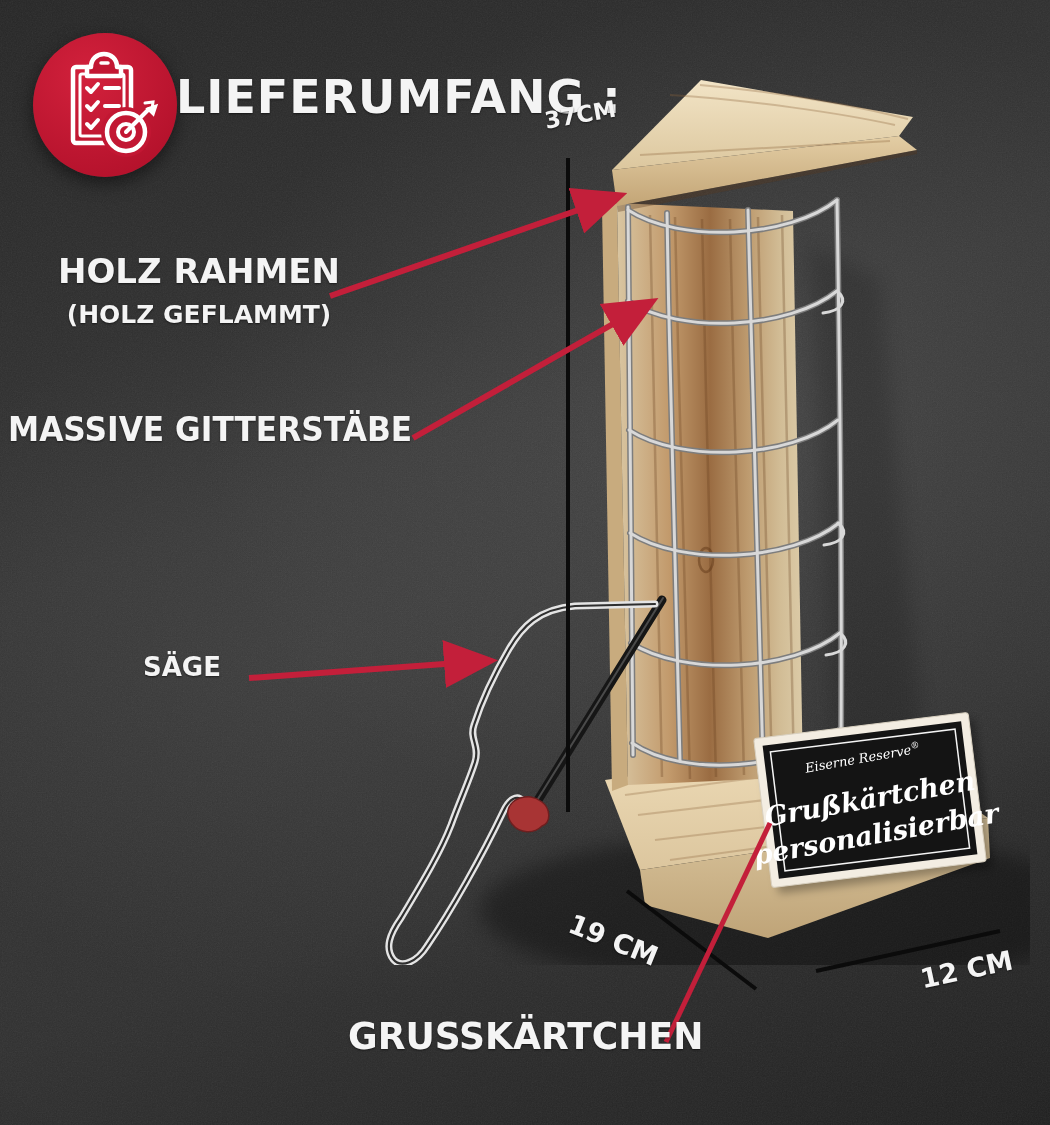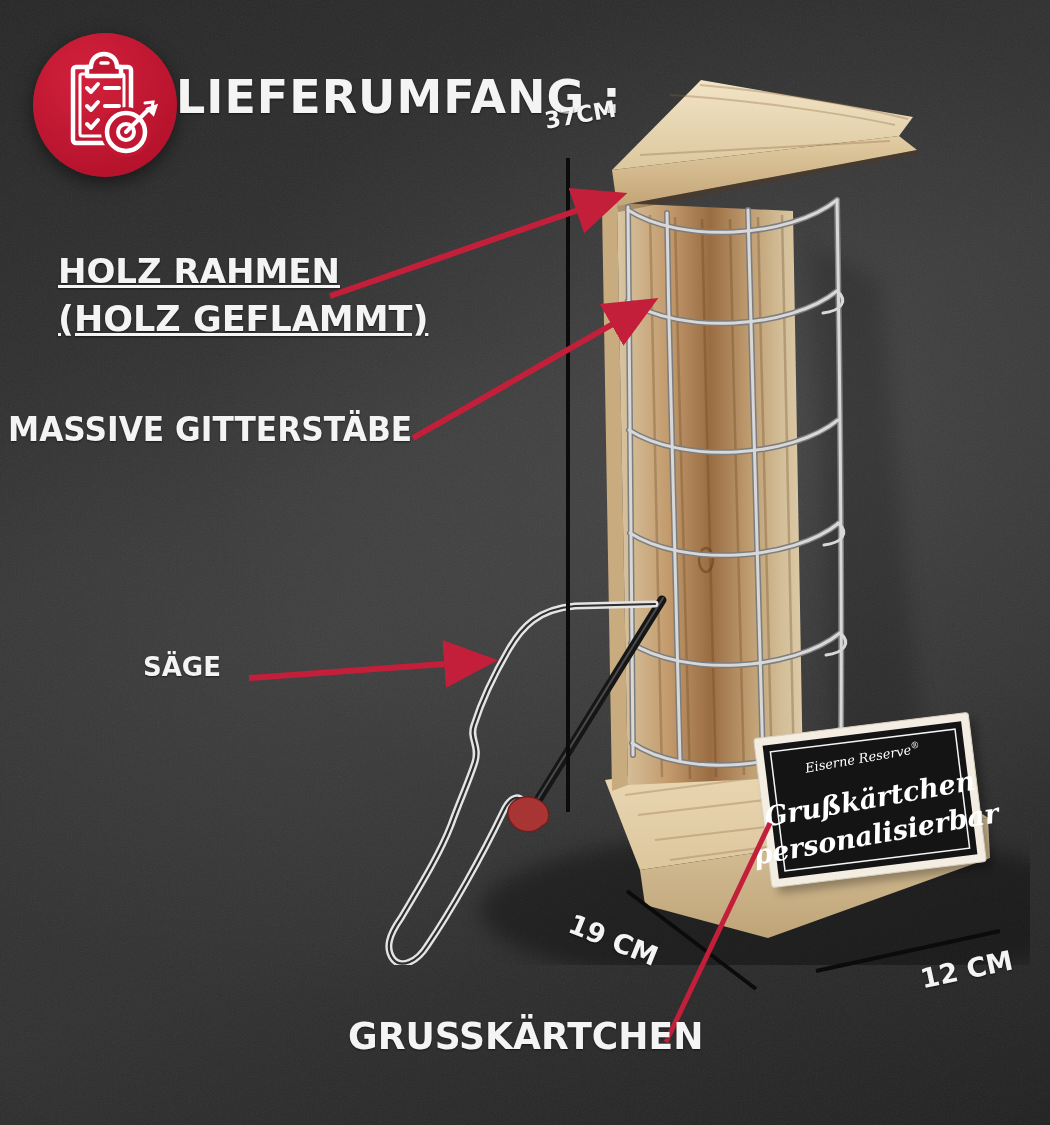--- a/index.html
+++ b/index.html
@@ -11,23 +11,23 @@
       radial-gradient(150% 125% at 50% 45%, rgba(0,0,0,0) 52%, rgba(0,0,0,.55) 100%),
       linear-gradient(160deg,#262626 0%, #343434 40%, #303030 70%, #202020 100%);
     font-family:"DejaVu Sans","Liberation Sans",sans-serif;
   }
   .noise{position:absolute;inset:0;pointer-events:none;}
   .overlay-svg{position:absolute;left:0;top:0;pointer-events:none;}
   .lbl{position:absolute;color:#f4f4f4;font-weight:bold;line-height:1;white-space:nowrap;
        text-shadow:0 1px 2px rgba(0,0,0,.55);}
   .lbl-lieferumfang{left:176px;top:74px;font-size:46px;letter-spacing:1px;}
   .lbl-37{left:543px;top:110px;font-size:23px;transform:rotate(-10deg);transform-origin:left top;}
-  .lbl-holz{left:58px;top:254px;width:282px;text-align:center;text-decoration:underline;}
+  .lbl-holz{left:58px;top:254px;width:282px;text-align:center;}
   .lbl-holz .l1{font-size:34px;}
-  .lbl-holz .l2{font-size:35px;margin-top:14px;}
+  .lbl-holz .l2{font-size:25px;margin-top:14px;}
   .lbl-massive{left:8px;top:412px;font-size:34px;transform:scaleX(.92);transform-origin:left top;}
   .lbl-saege{left:143px;top:654px;font-size:26px;}
   .lbl-19{left:575px;top:910px;font-size:27px;transform:rotate(22deg);transform-origin:left top;}
   .lbl-12{left:918px;top:966px;font-size:27px;transform:rotate(-12deg);transform-origin:left top;}
   .lbl-gruss{left:348px;top:1017px;font-size:38px;transform:scaleX(.95);transform-origin:left top;}
   .badge{position:absolute;left:33px;top:33px;width:144px;height:144px;border-radius:50%;
          background:radial-gradient(circle at 38% 30%, #d2213c, #b5122c 78%);
          box-shadow:0 6px 18px rgba(0,0,0,.5);}
 </style>
 </head>

